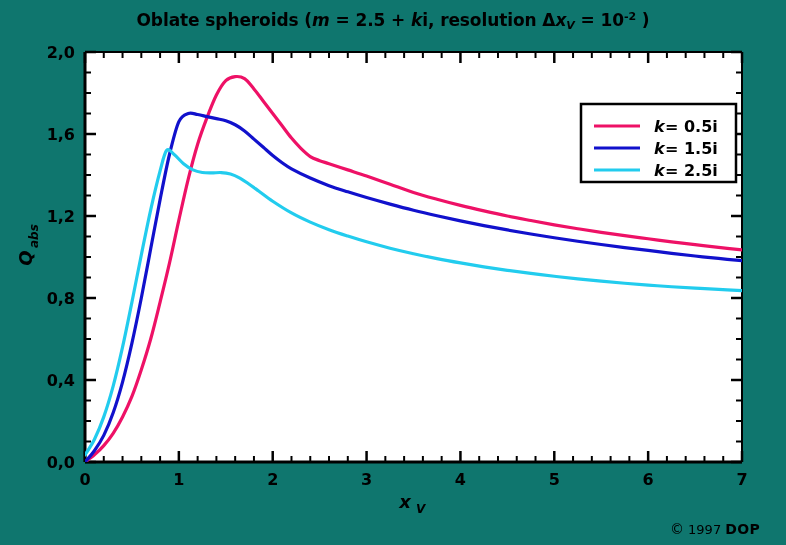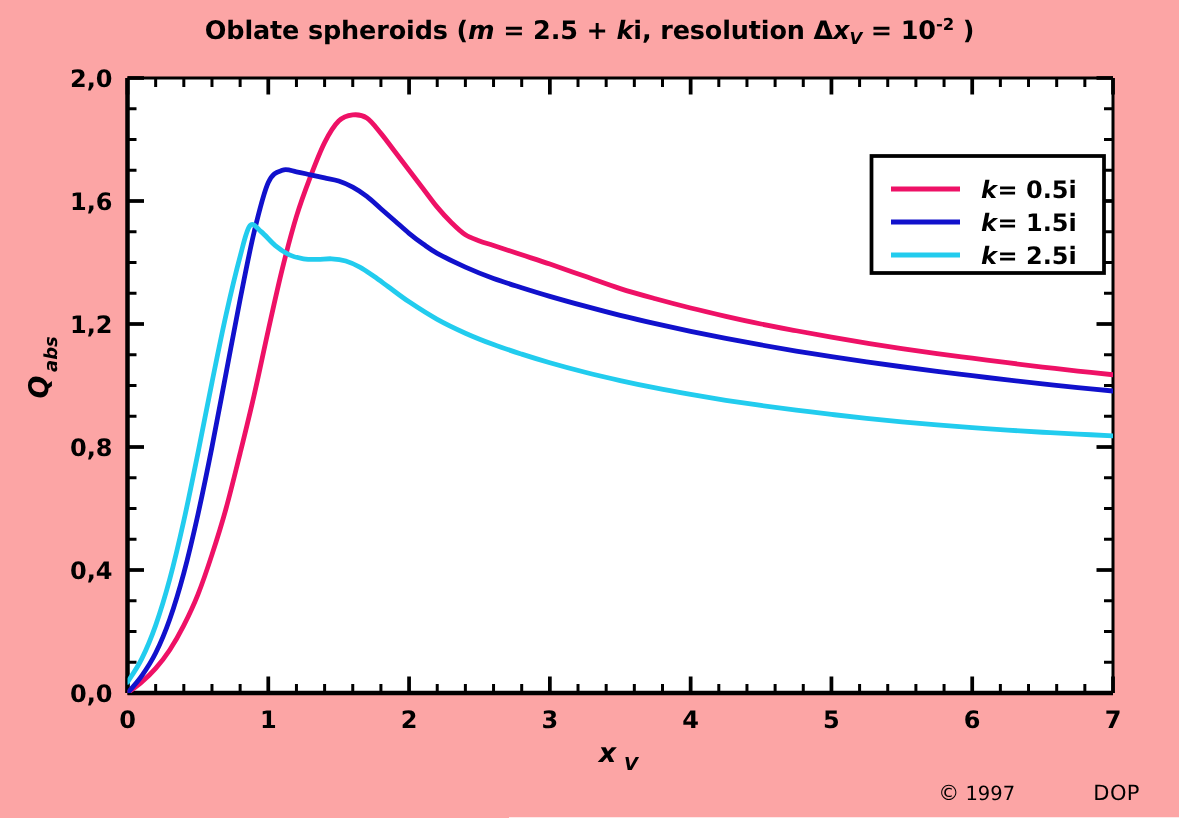--- a/index.html
+++ b/index.html
@@ -7,21 +7,21 @@
     padding: 0;
     background: #ffffff;
   }
   body {
     font-family: "DejaVu Sans", sans-serif;
   }
   #figure {
     position: relative;
     width: 786px;
     height: 545px;
-    background: #fca5a5;
+    background: #0f766e;
     overflow: hidden;
   }
   #chart-title {
     position: absolute;
     left: 0;
     top: 10px;
     width: 786px;
     text-align: center;
     font-size: 17px;
     font-weight: bold;
@@ -72,21 +72,21 @@
   }
   #copyright {
     position: absolute;
     right: 26px;
     bottom: 8px;
     font-size: 13px;
     color: #000000;
     white-space: nowrap;
   }
   #copyright .cmark { font-size: 14px; }
-  #copyright .dop { font-weight: normal; font-size: 14px; letter-spacing: 0.3px; margin-left: 48px; }
+  #copyright .dop { font-weight: bold; font-size: 14px; letter-spacing: 0.3px; }
 </style>
 </head>
 <body>
 
 <div id="figure">
 
   <div id="chart-title">
     <span>Oblate spheroids (</span><span class="ital">m</span><span> = 2.5 + </span><span class="ital">k</span><span>i, resolution </span><span>Δ</span><span class="ital">x</span><span class="sub">V</span><span> = 10</span><span class="sup">-2</span><span> )</span>
   </div>
 

